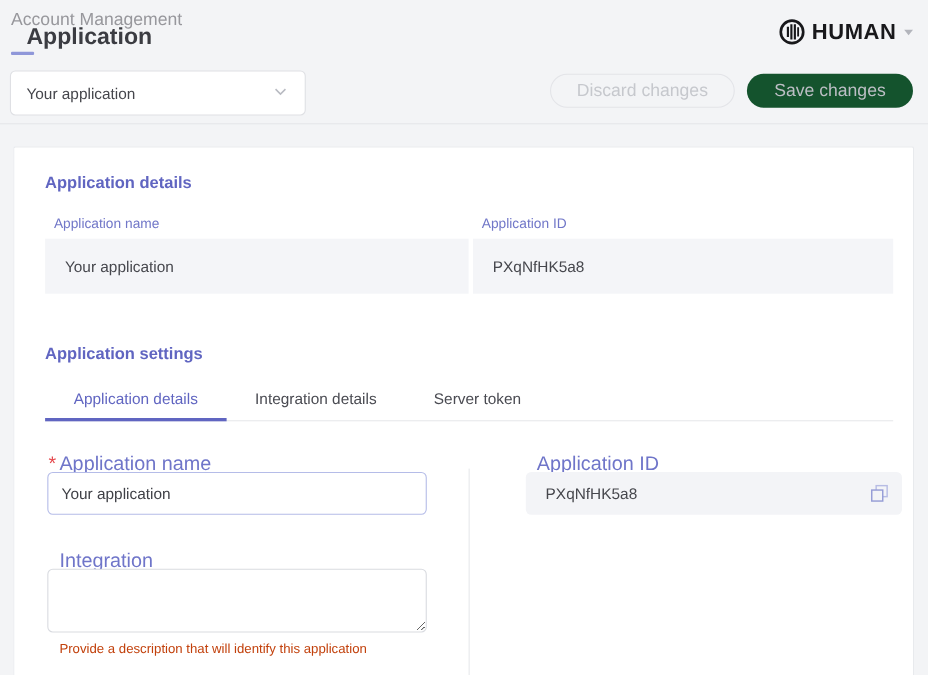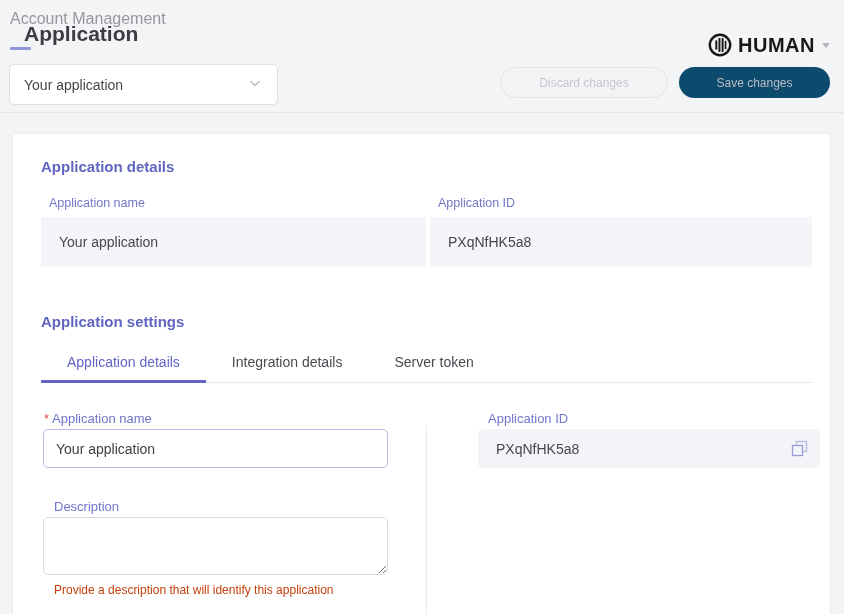--- a/index.html
+++ b/index.html
@@ -11,36 +11,36 @@
     position:relative;
     overflow:hidden;
   }
   .abs { position:absolute; }
 
   
   .breadcrumb { left:10px; top:10px; font-size:16px; color:#97979c; }
   .page-title { left:24px; top:22px; font-size:21px; font-weight:700; color:#3b3c42; }
   .title-underline { left:10px; top:47px; width:21px; height:3px; background:#8f97d9; border-radius:1px; }
 
-  .brand { right:14px; top:16px; display:flex; align-items:center; gap:5px; cursor:pointer;margin-top:16px; }
+  .brand { right:14px; top:16px; display:flex; align-items:center; gap:5px; cursor:pointer; }
   .brand-name { font-size:20px; font-weight:800; letter-spacing:0.5px; color:#18181b; }
   .brand-caret { width:0; height:0; border-left:4px solid transparent; border-right:4px solid transparent;
     border-top:5px solid #b3b5bc; margin-left:2px; }
 
   
   .app-select { left:9px; top:64px; width:269px; height:41px; background:#fff;
     border:1px solid #dfe0e4; border-radius:5px; display:flex; align-items:center;
     padding:0 14px; font-size:14px; color:#45464c; cursor:pointer; }
   .app-select .chev { margin-left:auto; }
 
-  .btn { height:31px; border-radius:16px; font-size:12px; display:flex; align-items:center;
+  .btn { height:31px; border-radius:16px; font-size:16px; display:flex; align-items:center;
     justify-content:center; font-family:inherit; }
   .btn-discard { left:500px; top:67px; width:168px; background:transparent;
     border:1px solid #e3e4e8; color:#c6c8cd; }
-  .btn-save { left:679px; top:67px; width:151px; background:#0c4a6e; border:none; color:#bcbec4; }
+  .btn-save { left:679px; top:67px; width:151px; background:#14532d; border:none; color:#bcbec4; }
 
   .toolbar-divider { left:0; top:112px; width:844px; height:1px; background:#e5e6e9; }
 
   
   .card { left:12px; top:133px; width:819px; height:481px; background:#fff;
     border:1px solid #e8eaed; border-bottom:none; border-radius:2px 2px 0 0; }
 
   .section-title { font-size:15px; font-weight:700; color:#6065c1; }
   .st-status { left:28px; top:24px; }
   .st-settings { left:28px; top:179px; }
@@ -54,21 +54,21 @@
   .rc-name { left:28px; width:385px; }
   .rc-id { left:417px; width:382px; }
 
   
   .tabs { left:28px; top:212px; width:771px; display:flex; border-bottom:1px solid #e8e9ec; }
   .tab { padding:8px 26px 10px; font-size:14px; color:#4a4b52; cursor:pointer;
     border-bottom:3px solid transparent; margin-bottom:-1px; white-space:nowrap; }
   .tab.active { color:#6065c1; border-bottom-color:#6065c1; }
 
   
-  .field-label { font-size:13px; color:#6f75c9; }
+  .field-label { font-size:18px; color:#6f75c9; }
   .req { color:#e5484d; margin-right:3px; }
   .lbl-appname { left:31px; top:277px; }
   .lbl-appid { left:475px; top:277px; }
   .lbl-desc { left:41px; top:365px; }
 
   .text-input { left:30px; top:295px; width:345px; height:39px; border:1.5px solid #b5bce8;
     border-radius:5px; padding:0 12px; font-size:14px; color:#3f4046;
     font-family:inherit; background:#fff; outline:none; }
 
   .readonly-field { left:465px; top:295px; width:342px; height:39px; background:#f3f4f7;
@@ -136,21 +136,21 @@
     <div class="tab active">Application details</div>
     <div class="tab">Integration details</div>
     <div class="tab">Server token</div>
   </div>
 
   <div class="abs field-label lbl-appname">
     <span class="req">*</span><span>Application name</span>
   </div>
   <input class="abs text-input" type="text" value="Your application" style="">
 
-  <div class="abs field-label lbl-desc">Description</div>
+  <div class="abs field-label lbl-desc">Integration</div>
   <textarea class="abs textarea" value="" style=""></textarea>
   <div class="abs helper">Provide a description that will identify this application</div>
 
   <div class="abs field-label lbl-appid">Application ID</div>
   <div class="abs readonly-field">
     <span>PXqNfHK5a8</span>
     <span class="copy-btn">
       <svg width="17" height="17" viewBox="0 0 17 17">
         <rect x="5.5" y="1.5" width="10" height="10" fill="none" stroke="#b7bce4" stroke-width="1.3"></rect>
         <rect x="1.5" y="5.5" width="10" height="10" fill="#f3f4f7" stroke="#959cd6" stroke-width="1.3"></rect>

